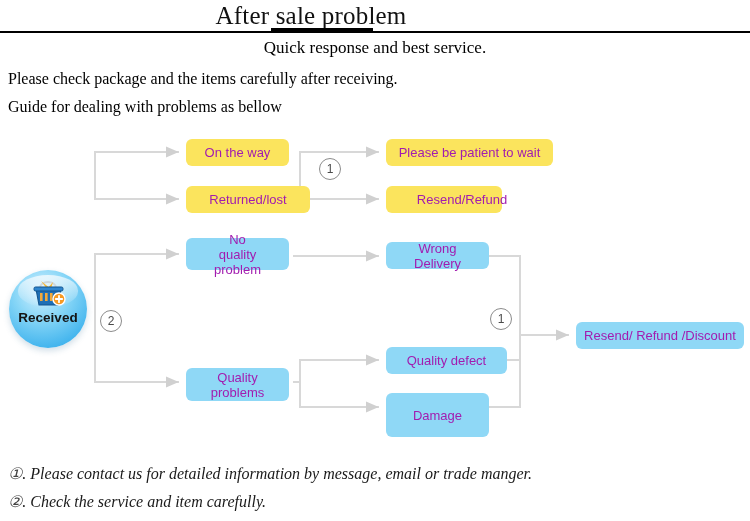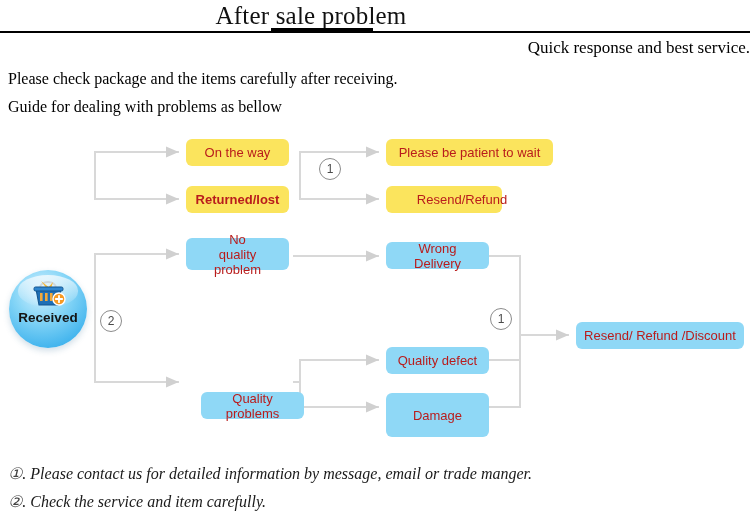--- a/index.html
+++ b/index.html
@@ -45,21 +45,21 @@
     top: 28px;
     width: 102px;
     height: 5px;
     background: #000000;
   }
   #subtitle {
     position: absolute;
     left: 0;
     top: 37px;
     width: 750px;
-    text-align: right;
+    text-align: center;
     font-size: 17px;
     line-height: 22px;
   }
   .body-line {
     position: absolute;
     left: 8px;
     font-size: 16px;
     line-height: 20px;
     white-space: nowrap;
   }
@@ -152,39 +152,39 @@
     color: #141414;
   }
 
   
   .flow-box {
     position: absolute;
     border-radius: 6px;
     font-family: "Liberation Sans", "DejaVu Sans", sans-serif;
     font-size: 13px;
     line-height: 15px;
-    color: #b91c1c;
+    color: #a21caf;
     display: flex;
     align-items: center;
     justify-content: center;
     text-align: center;
     padding: 0 8px;
   }
   .flow-box.yellow { background: #fbe45d; }
   .flow-box.blue   { background: #8fd8f6; }
 
   #box-on-the-way      { left: 186px; top: 21px;  width: 103px; height: 27px; }
-  #box-returned-lost   { left: 186px; top: 68px;  width: 103px; height: 27px; font-weight: bold; }
+  #box-returned-lost   { left: 186px; top: 68px;  width: 124px; height: 27px; }
   #box-be-patient      { left: 386px; top: 21px;  width: 167px; height: 27px; }
   #box-resend-refund   { left: 386px; top: 68px;  width: 116px; height: 27px; padding-left: 44px; }
 
   #box-no-quality      { left: 186px; top: 120px; width: 103px; height: 32px; }
-  #box-quality-probs   { left: 201px; top: 250px; width: 103px; height: 27px; margin-top: 24px; }
+  #box-quality-probs   { left: 186px; top: 250px; width: 103px; height: 33px; }
   #box-wrong-delivery  { left: 386px; top: 124px; width: 103px; height: 27px; }
-  #box-quality-defect  { left: 386px; top: 229px; width: 103px; height: 27px; }
+  #box-quality-defect  { left: 386px; top: 229px; width: 121px; height: 27px; }
   #box-damage          { left: 386px; top: 275px; width: 103px; height: 44px; }
   #box-final-outcome   { left: 576px; top: 204px; width: 168px; height: 27px; }
 
   
   .step-marker {
     position: absolute;
     width: 22px;
     height: 22px;
     border: 1px solid #8c8c8c;
     border-radius: 50%;

